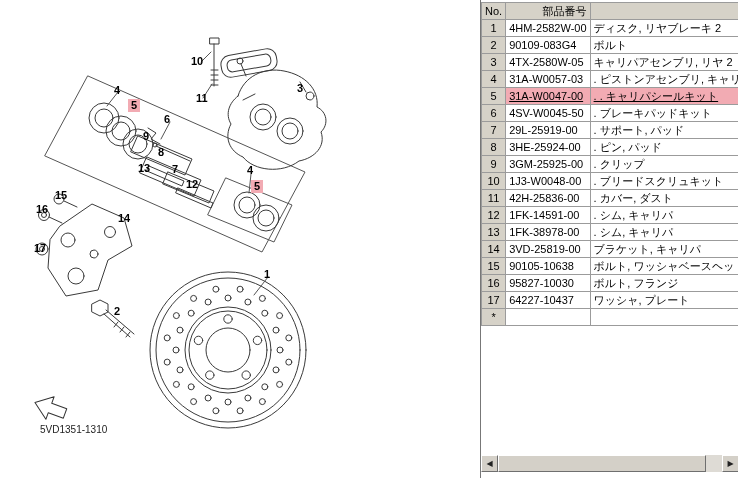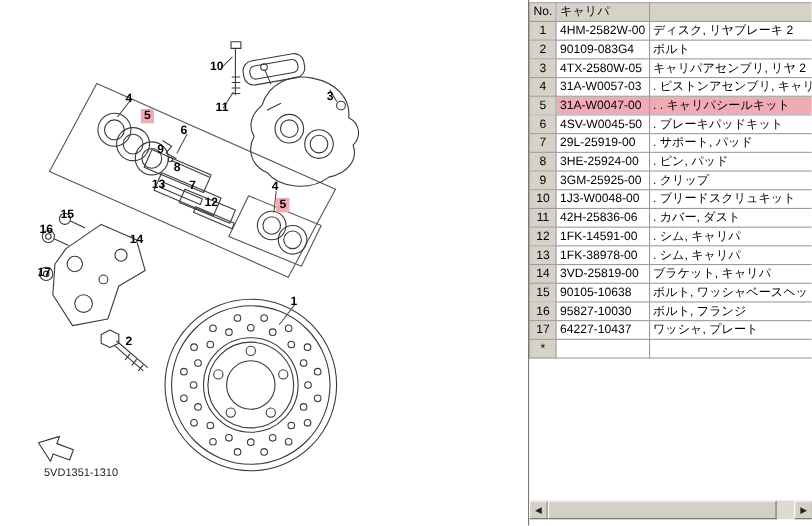--- a/index.html
+++ b/index.html
@@ -12,26 +12,26 @@
   #callouts{position:absolute;left:0;top:0;width:480px;height:478px;}
   .callout{position:absolute;font-size:11px;line-height:13px;color:#000;font-weight:bold;cursor:pointer;}
   .callout.hl{background:var(--hl,#f2abb3);padding:0 3px;}
 
   
   .table-pane{position:absolute;left:480px;top:0;width:258px;height:478px;background:#fff;
               border-left:1px solid #777;overflow:hidden;}
   .parts-table{border-collapse:collapse;table-layout:fixed;margin:2px 0 0 0;border:1px solid #666;}
   .parts-table th,.parts-table td{border:1px solid #9b9b9b;font-size:11px;line-height:15px;height:16px;
               padding:0 3px;white-space:nowrap;overflow:hidden;font-weight:normal;text-align:left;}
-  .parts-table th{background:#d6d2c8;text-align:left;}
+  .parts-table th{background:#d6d2c8;text-align:right;}
   .col-no{width:20px;background:#d6d2c8;text-align:center;padding:0 1px;}
   .col-part{width:98px;}
   .col-desc{width:150px;}
   td.col-no{text-align:center;}
-  tr.hl td.col-part,tr.hl td.col-desc{background:var(--hl,#f2abb3);}
+  tr.hl td.col-part,tr.hl td.col-desc{background:var(--hl,#f2abb3);text-decoration:underline;}
 
   
   .hscrollbar{position:absolute;left:0;bottom:6px;width:258px;height:17px;display:flex;background:#dedbd5;}
   .sb-btn{width:17px;height:17px;box-sizing:border-box;background:#d4d0c8;flex:0 0 auto;
           border-top:1px solid #fff;border-left:1px solid #fff;border-right:1px solid #6f6f6f;border-bottom:1px solid #6f6f6f;
           display:flex;align-items:center;justify-content:center;cursor:pointer;}
   .sb-glyph{font-size:8px;color:#222;line-height:8px;}
   .sb-track{flex:1 1 auto;position:relative;}
   .sb-thumb{position:absolute;left:0;top:0;height:17px;width:93%;box-sizing:border-box;background:#d4d0c8;
           border-top:1px solid #fff;border-left:1px solid #fff;border-right:1px solid #6f6f6f;border-bottom:1px solid #6f6f6f;cursor:grab;}
@@ -211,21 +211,21 @@
         <span class="callout" style="left: 264px; top: 268px;">1</span>
         <span class="callout" style="left: 114px; top: 305px;">2</span>
       </div>
   </div>
 
   <div class="table-pane">
     <table class="parts-table">
       <thead>
         <tr>
           <th class="col-no">No.</th>
-          <th class="col-part">キャリパ</th>
+          <th class="col-part">部品番号</th>
           <th class="col-desc"></th>
         </tr>
       </thead>
       <tbody id="parts-body">
           <tr>
             <td class="col-no">1</td>
             <td class="col-part">4HM-2582W-00</td>
             <td class="col-desc">ディスク, リヤブレーキ  2</td>
           </tr>
           <tr>
@@ -268,21 +268,21 @@
             <td class="col-part">3GM-25925-00</td>
             <td class="col-desc">. クリップ</td>
           </tr>
           <tr>
             <td class="col-no">10</td>
             <td class="col-part">1J3-W0048-00</td>
             <td class="col-desc">. ブリードスクリュキット</td>
           </tr>
           <tr>
             <td class="col-no">11</td>
-            <td class="col-part">42H-25836-06</td>
+            <td class="col-part">42H-25836-00</td>
             <td class="col-desc">. カバー, ダスト</td>
           </tr>
           <tr>
             <td class="col-no">12</td>
             <td class="col-part">1FK-14591-00</td>
             <td class="col-desc">. シム, キャリパ</td>
           </tr>
           <tr>
             <td class="col-no">13</td>
             <td class="col-part">1FK-38978-00</td>

